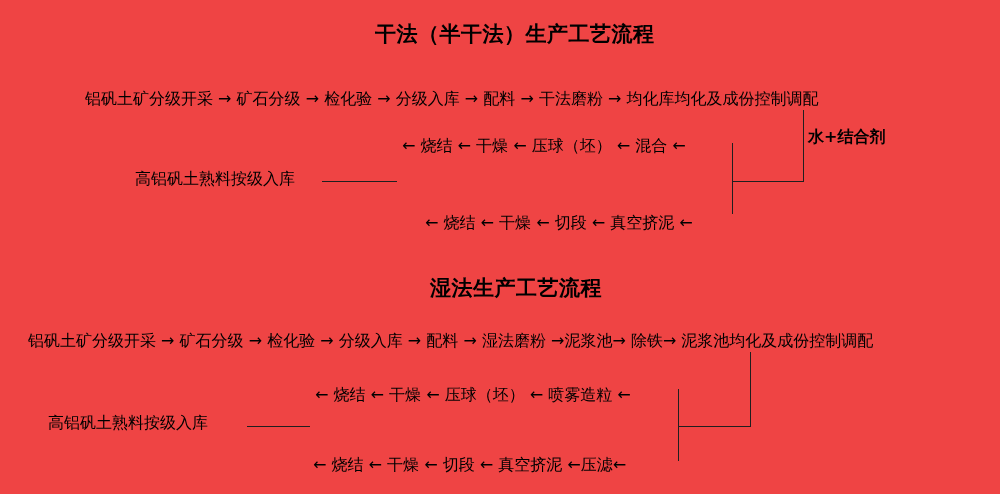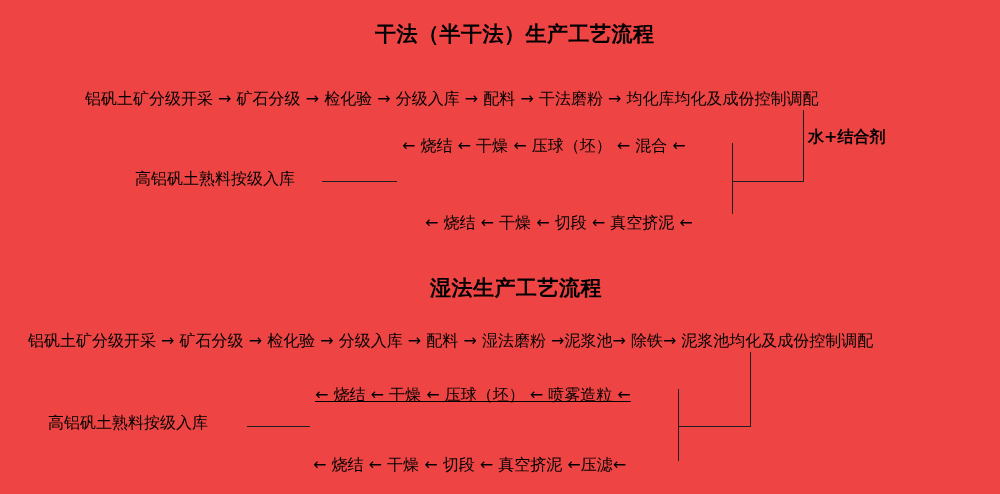--- a/index.html
+++ b/index.html
@@ -65,21 +65,21 @@
   <div class="hline" style="left:322px; top:181px; width:75px;"></div>
 
   <div class="row" style="left:425px; top:212px;">← 烧结 ← 干燥 ← 切段 ← 真空挤泥 ←</div>
 
   <div class="title" style="left:430px; top:260px;margin-top:16px;">湿法生产工艺流程</div>
 
   <div class="row" style="left:28px; top:330px;">铝矾土矿分级开采 → 矿石分级 → 检化验 → 分级入库 → 配料 → 湿法磨粉 →泥浆池→ 除铁→ 泥浆池均化及成份控制调配</div>
 
   <div class="vline" style="left:750px; top:352px; height:75px;"></div>
 
-  <div class="row" style="left:315px; top:384px;text-decoration:underline;">← 烧结 ← 干燥 ← 压球（坯） ← 喷雾造粒 ←</div>
+  <div class="row" style="left:315px; top:384px;">← 烧结 ← 干燥 ← 压球（坯） ← 喷雾造粒 ←</div>
 
   <div class="vline" style="left:678px; top:389px; height:72px;"></div>
 
   <div class="hline" style="left:678px; top:426px; width:73px;"></div>
 
   <div class="row" style="left:48px; top:412px;">高铝矾土熟料按级入库</div>
 
   <div class="hline" style="left:247px; top:426px; width:63px;"></div>
 
   <div class="row" style="left:313px; top:454px;text-align:right;">← 烧结 ← 干燥 ← 切段 ← 真空挤泥 ←压滤←</div>

